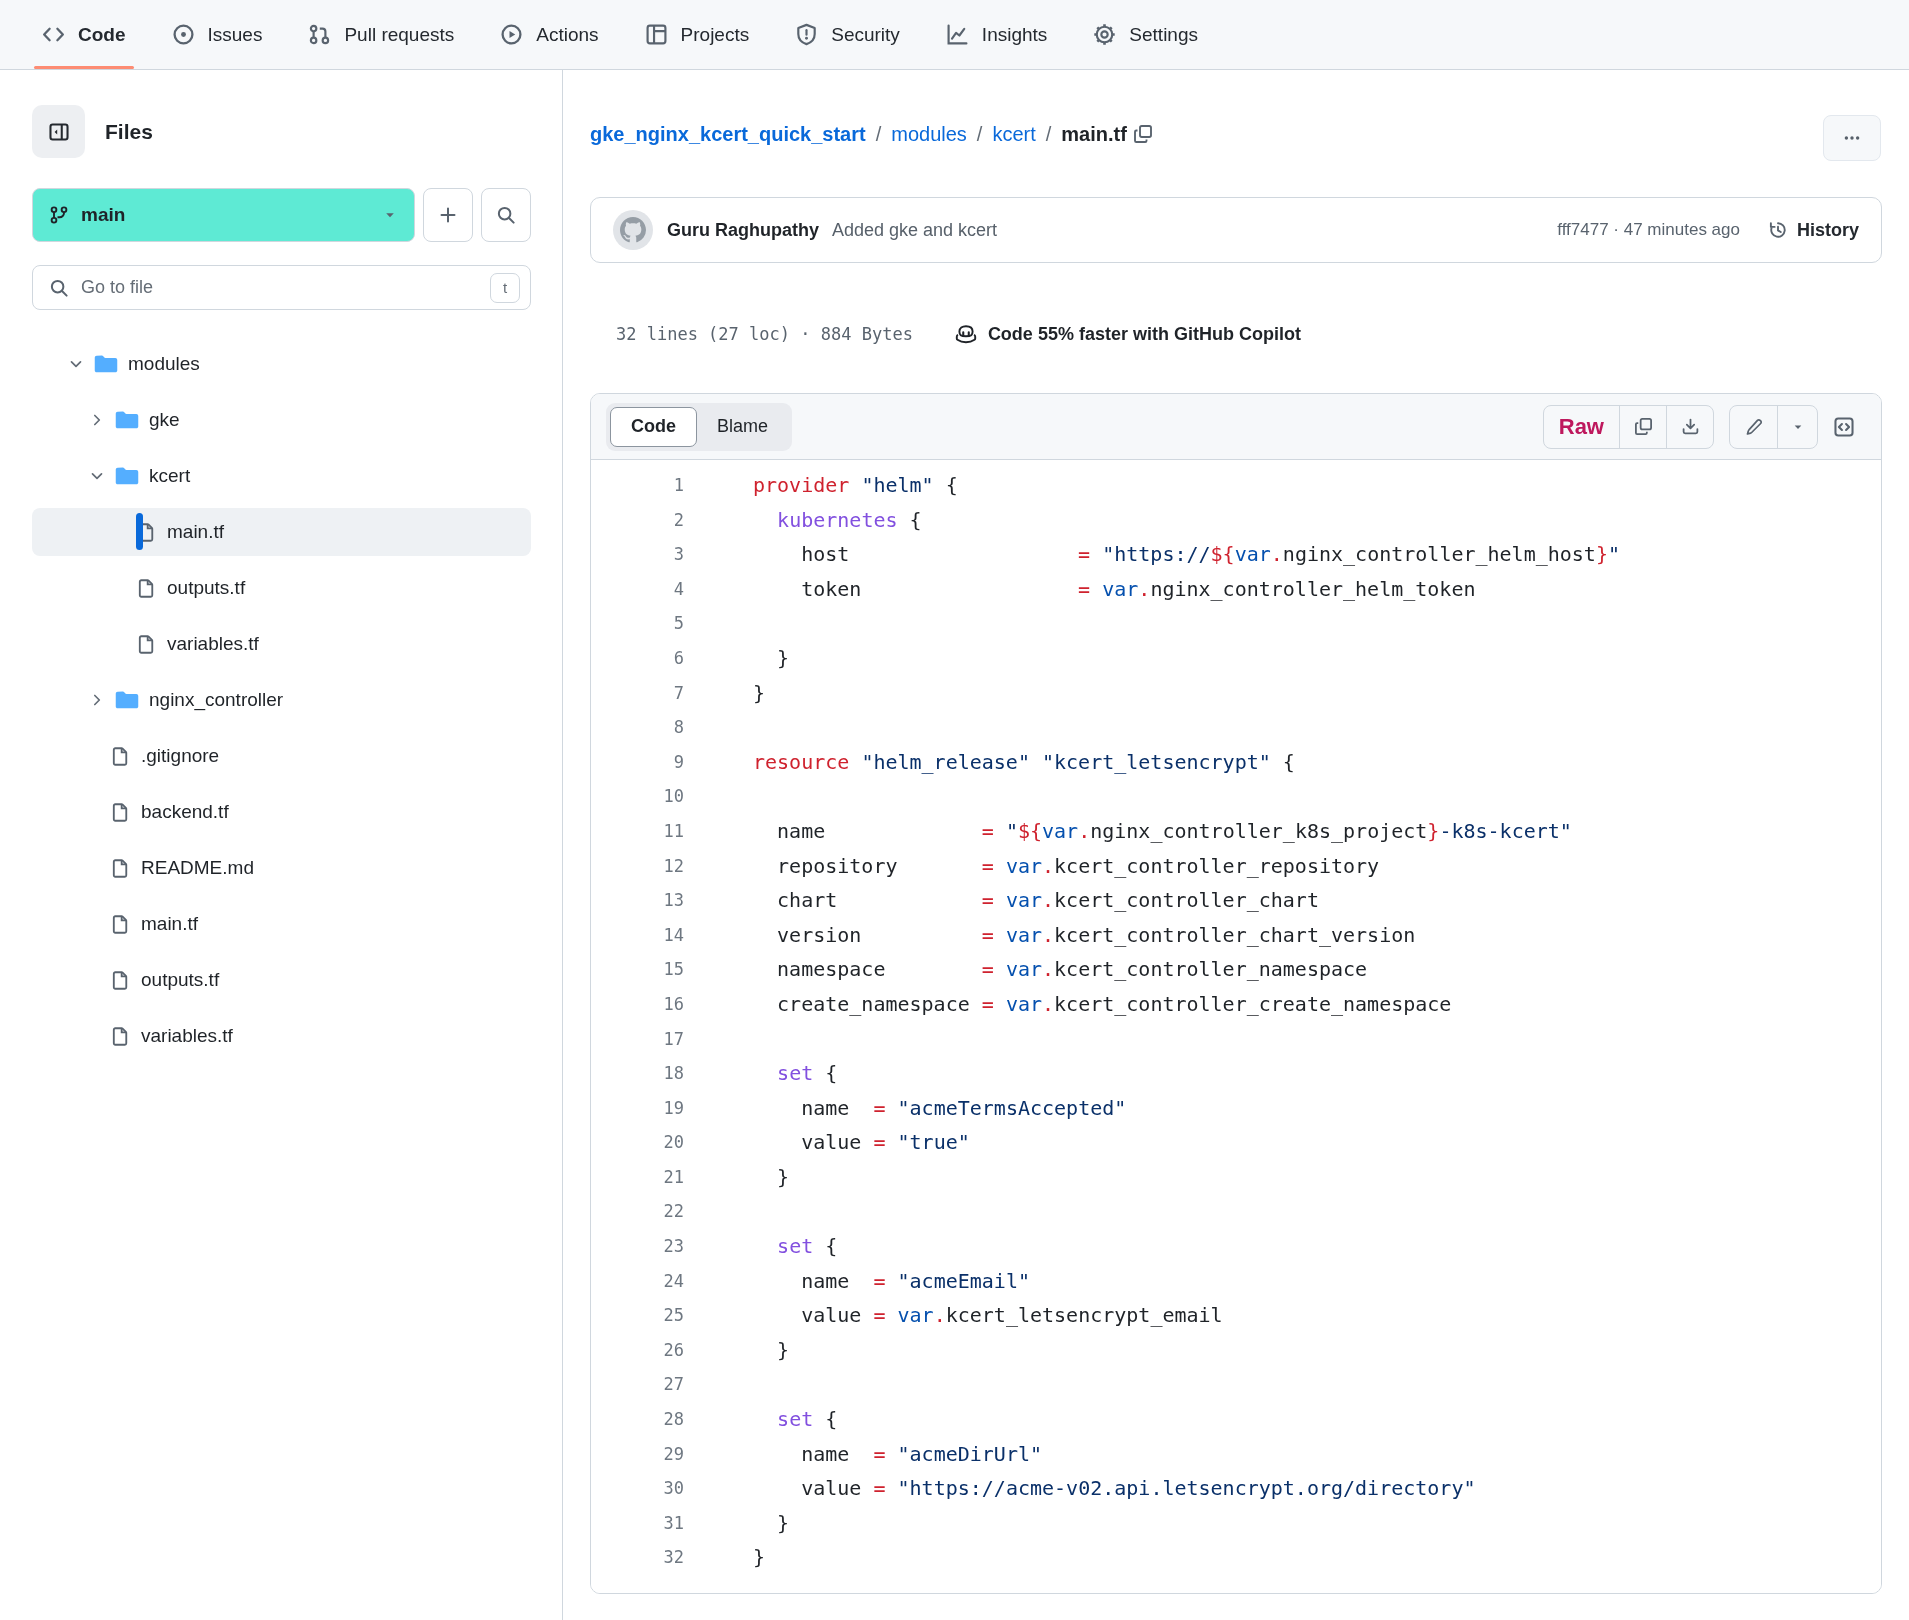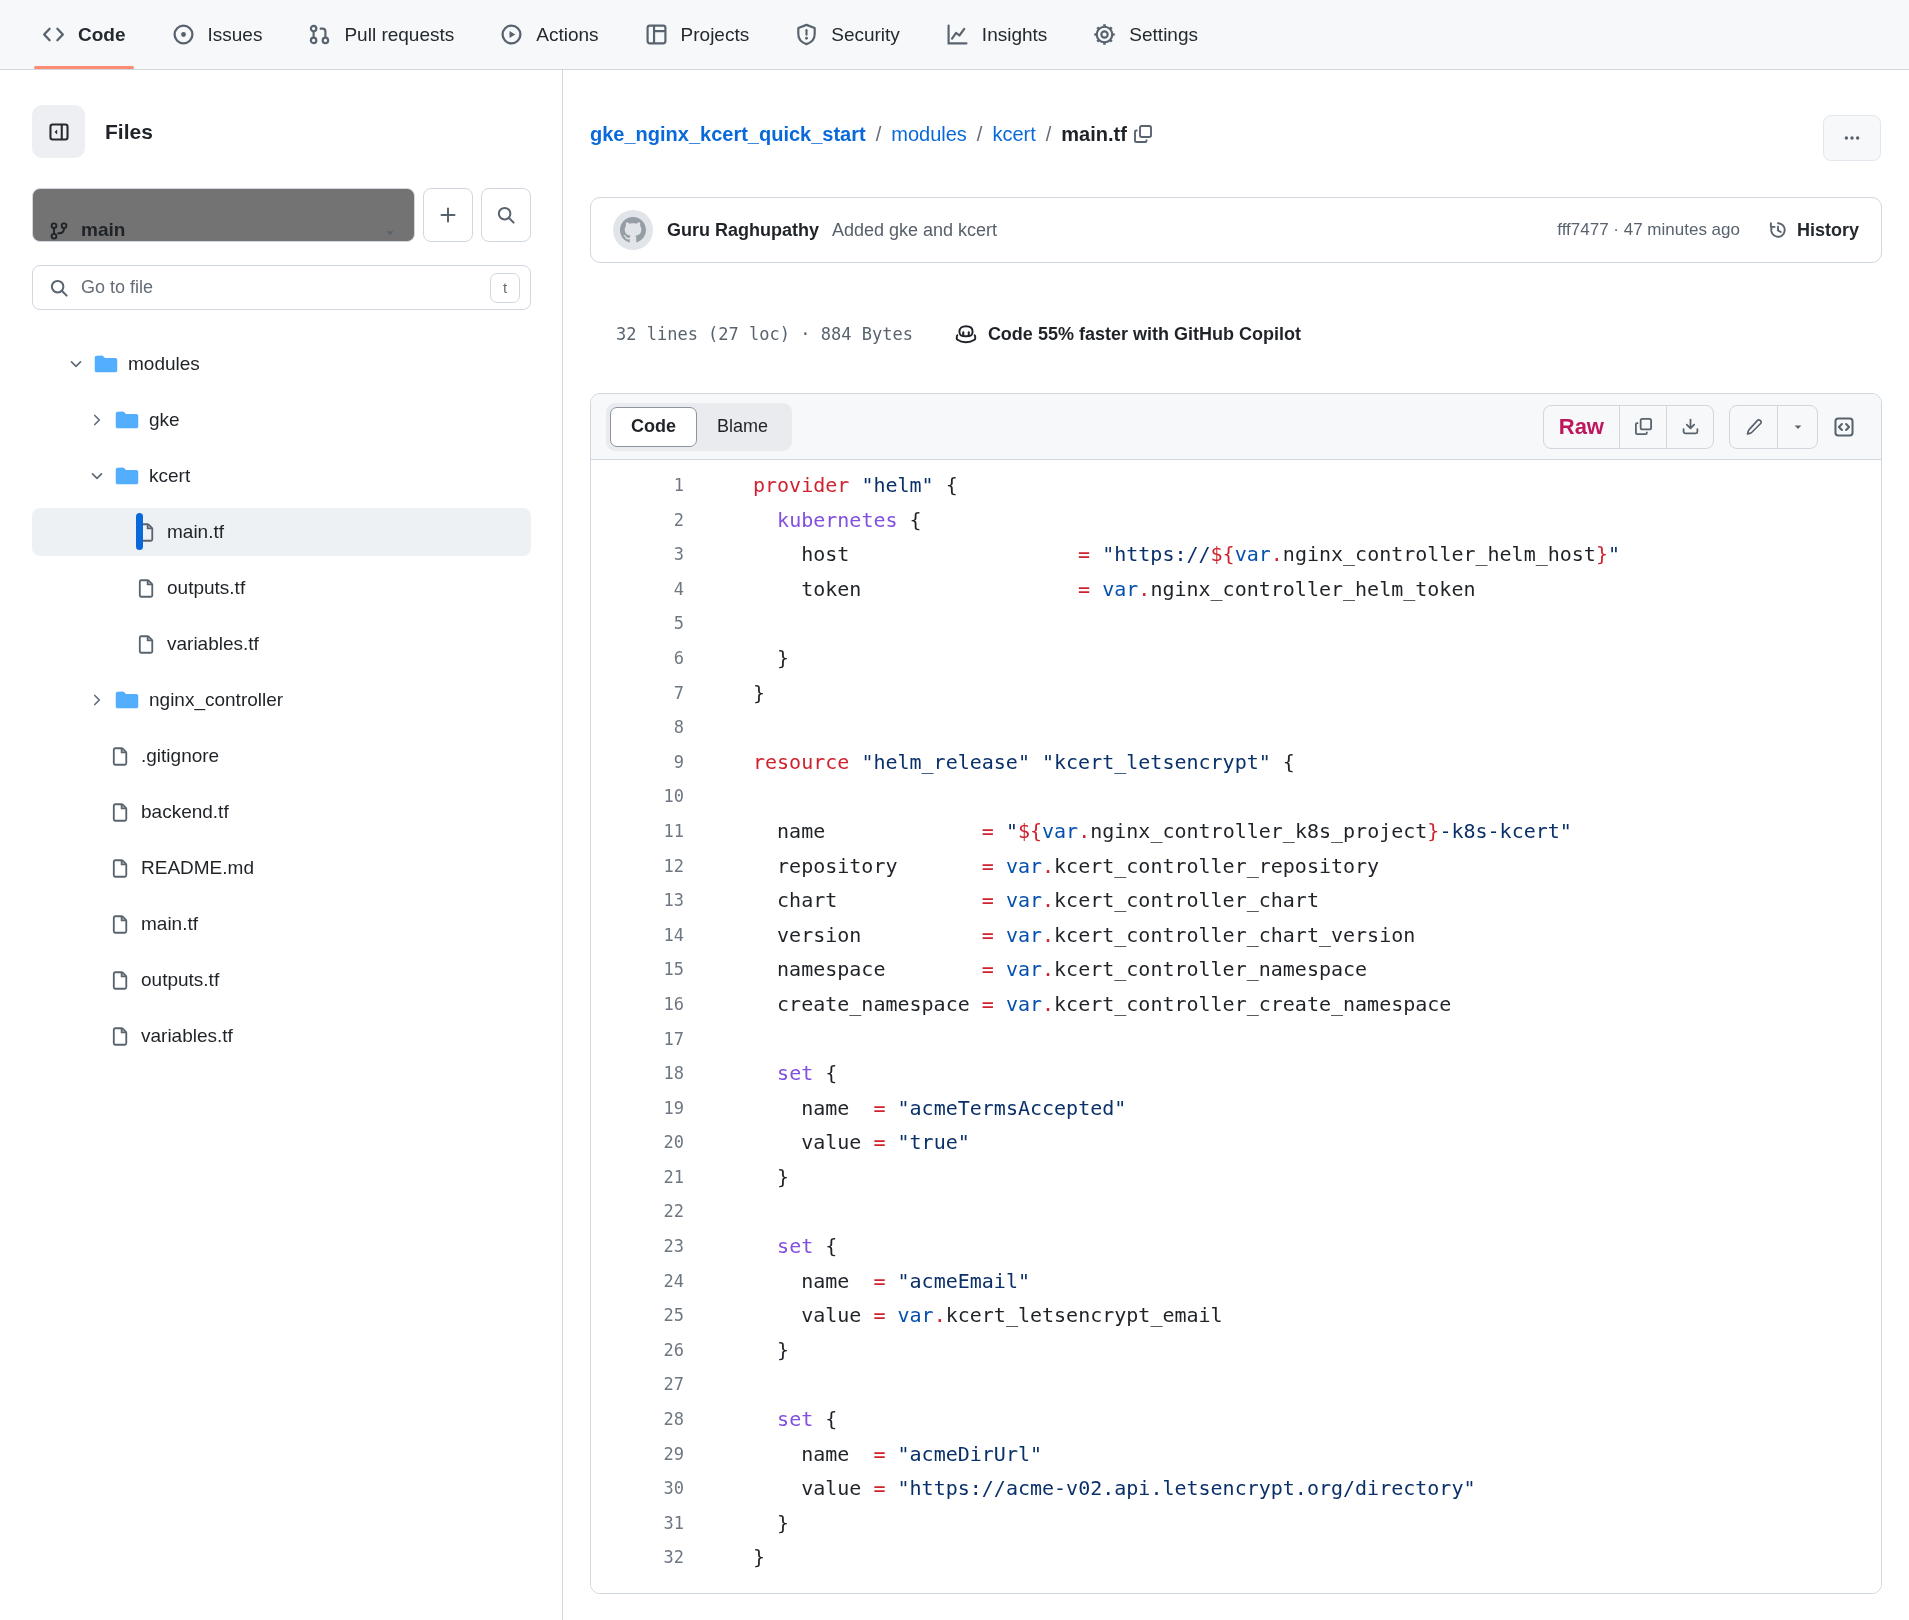--- a/index.html
+++ b/index.html
@@ -20,22 +20,22 @@
 
   
   .sidebar { width:563px; flex:none; border-right:1px solid #d0d7de;
     padding:35px 31px 0 32px; }
   .files-header { display:flex; align-items:center; gap:20px; height:53px; }
   .collapse-btn { width:53px; height:53px; border:none; background:#edeff2;
     border-radius:10px; display:flex; align-items:center; justify-content:center;
     color:#24292f; cursor:pointer; }
   .files-title { font-size:21px; font-weight:bold; }
   .branch-row { display:flex; gap:8px; margin-top:30px; height:54px; }
-  .branch-btn { flex:1; display:flex; align-items:flex-end; gap:12px;
-    border:1px solid #d0d7de; border-radius:8px; background:#737373; padding:0 16px;
+  .branch-btn { flex:1; display:flex; align-items:center; gap:12px;
+    border:1px solid #d0d7de; border-radius:8px; background:#5eead4; padding:0 16px;
     font-size:19px; font-weight:bold; color:#1f2328; cursor:pointer; }
   .branch-btn .caret { margin-left:auto; color:#59636e; }
   .sq-btn { width:50px; height:54px; border:1px solid #d0d7de; border-radius:8px;
     background:#fff; display:flex; align-items:center; justify-content:center;
     color:#59636e; cursor:pointer; }
   .gotofile { margin-top:23px; height:45px; border:1px solid #d0d7de;
     border-radius:8px; display:flex; align-items:center; padding:0 10px 0 16px;
     gap:12px; color:#59636e; }
   .gotofile input { flex:1; border:none; outline:none; font-size:18px;
     color:#1f2328; font-family:inherit; background:transparent; }

